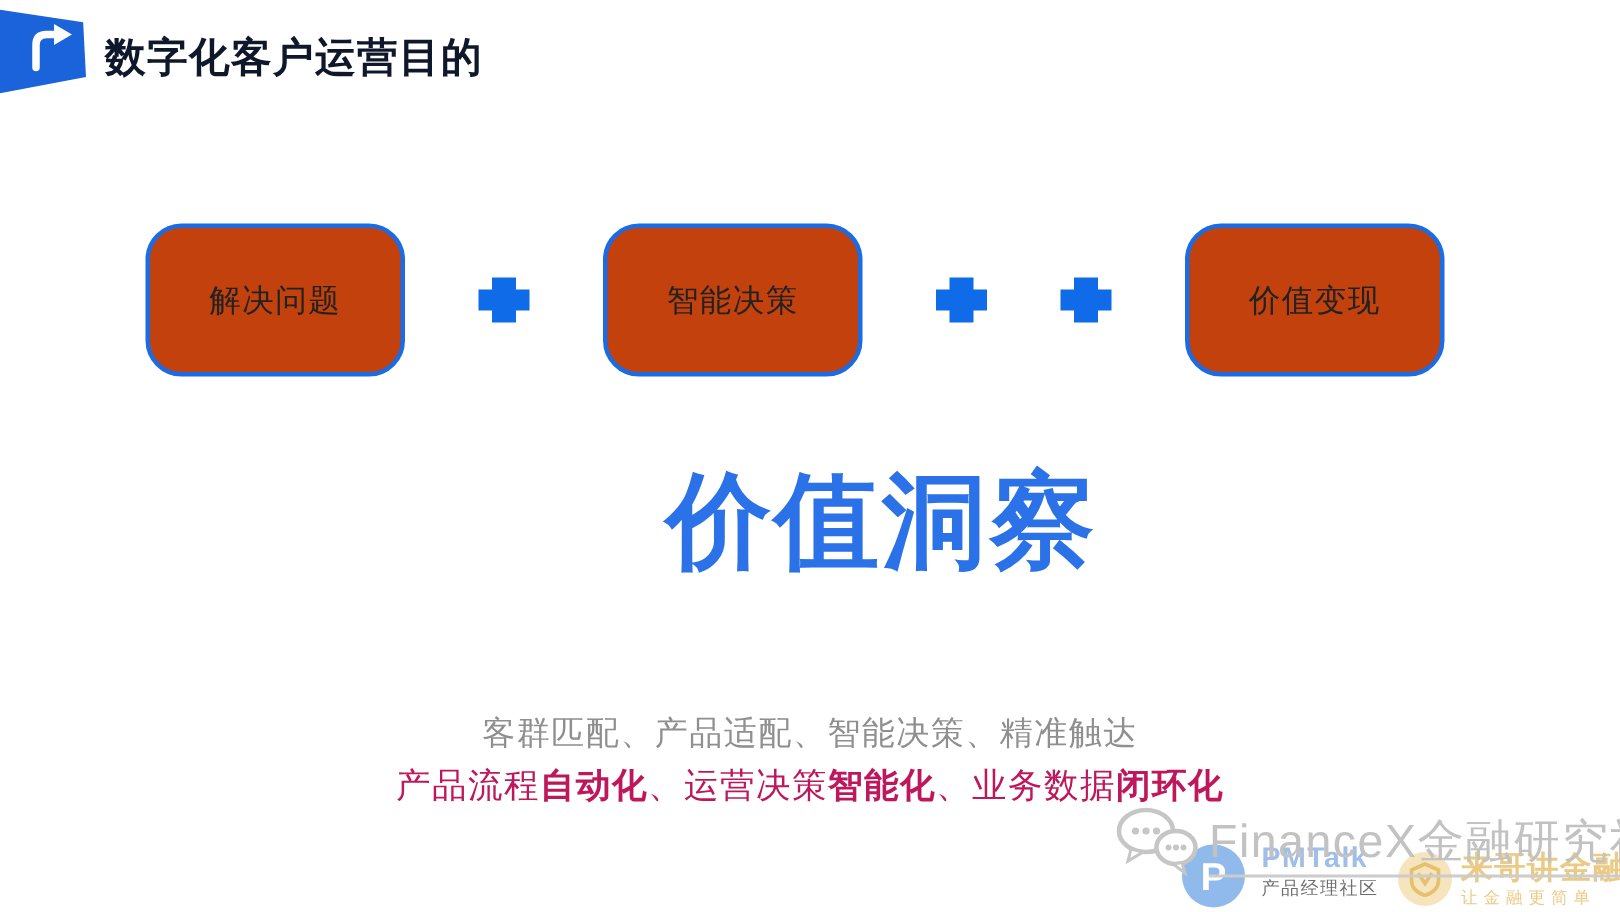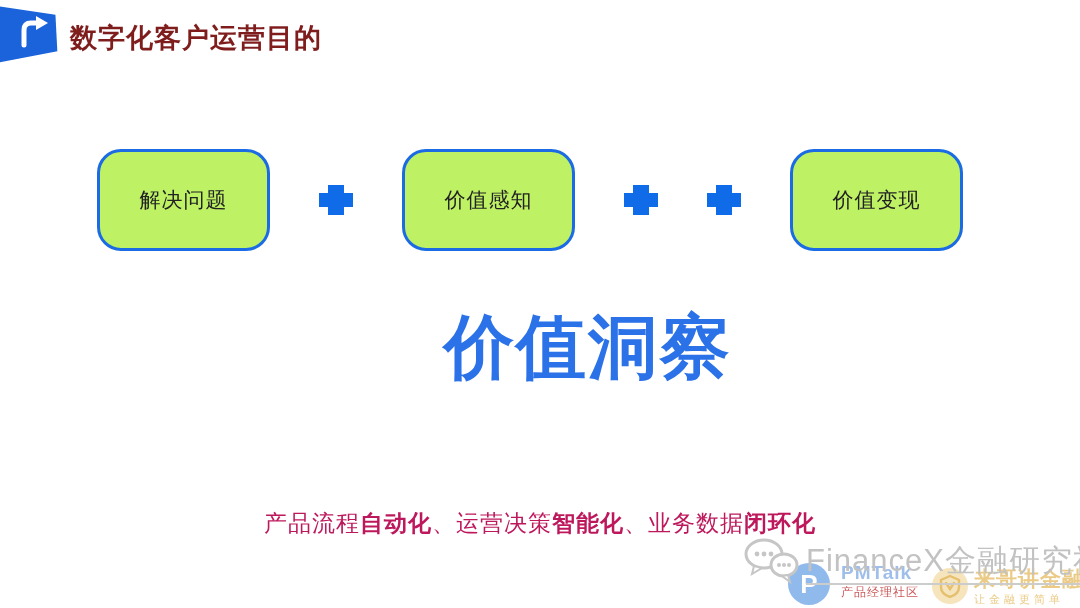--- a/index.html
+++ b/index.html
@@ -10,31 +10,31 @@
 
   
   .header-shape{
     position:absolute;left:0;top:2px;width:63px;height:64px;
     background:#1a63da;
     clip-path:polygon(0 7%, 88% 20%, 91% 77%, 0 94%);
     display:flex;align-items:center;justify-content:center;
   }
   .header-title{
     position:absolute;left:70px;top:20px;
-    font-size:27px;font-weight:bold;color:#7f1d1d;letter-spacing:1px;
+    font-size:27px;font-weight:bold;color:#0f172a;letter-spacing:1px;
   }
 
   
   .flow-row{
     position:absolute;left:97px;top:149px;width:866px;height:102px;
     display:flex;align-items:center;justify-content:space-between;
   }
   .flow-box{
     width:167px;height:96px;border:3px solid #1a6be4;border-radius:24px;
-    background:#bef264;display:flex;align-items:center;justify-content:center;
+    background:#c2410c;display:flex;align-items:center;justify-content:center;
     box-sizing:content-box;
   }
   .flow-box span{font-size:21px;color:#222222;letter-spacing:1px;}
   .plus{position:relative;width:34px;height:30px;flex:0 0 34px;}
   .plus::before{
     content:"";position:absolute;left:0;top:8px;width:34px;height:14px;
     background:#0f6be8;
   }
   .plus::after{
     content:"";position:absolute;left:9px;top:0;width:16px;height:30px;
@@ -68,21 +68,21 @@
     position:absolute;left:788px;top:563px;display:flex;align-items:flex-start;
     opacity:.75;z-index:2;
   }
   .pmtalk-circle{
     width:42px;height:42px;border-radius:50%;background:#6ca2e6;
     color:#ffffff;font-weight:bold;font-size:26px;
     display:flex;align-items:center;justify-content:center;
   }
   .pmtalk-texts{margin-left:11px;line-height:1;}
   .pmtalk-title{font-size:19px;font-weight:bold;color:#7fa9e4;letter-spacing:1px;}
-  .pmtalk-sub{font-size:12px;color:#b91c1c;margin-top:4px;letter-spacing:1px;}
+  .pmtalk-sub{font-size:12px;color:#404040;margin-top:4px;letter-spacing:1px;}
   .logo-gold{
     position:absolute;left:932px;top:568px;display:flex;align-items:flex-start;
     opacity:.75;z-index:1;
   }
   .gold-circle{
     width:36px;height:36px;border-radius:50%;background:#f3dda6;
     display:flex;align-items:center;justify-content:center;
   }
   .gold-texts{margin-left:6px;line-height:1;}
   .gold-title{font-size:21px;font-weight:bold;color:#e4b95c;letter-spacing:1px;white-space:nowrap;}
@@ -102,31 +102,32 @@
     </span>
   </div>
   <div class="header-title">数字化客户运营目的</div>
 
   <div class="flow-row">
     <div class="flow-box">
       <span>解决问题</span>
     </div>
     <div class="plus"></div>
     <div class="flow-box">
-      <span>价值感知</span>
+      <span>智能决策</span>
     </div>
     <div class="plus"></div>
     <div class="plus"></div>
     <div class="flow-box">
       <span>价值变现</span>
     </div>
   </div>
 
   <div class="headline">价值洞察</div>
 
+  <div class="subline l2">客群匹配、产品适配、智能决策、精准触达</div>
   <div class="subline l3">
     <span>产品流程</span><span class="seg-bold">自动化</span><span>、</span><span>运营决策</span><span class="seg-bold">智能化</span><span>、</span><span>业务数据</span><span class="seg-bold">闭环化</span>
   </div>
 
   <div class="watermark">
     <span style="margin-right:6px;">
       <svg width="58" height="52" viewBox="0 0 58 52">
         <ellipse cx="22" cy="20" rx="18" ry="14" fill="#ffffff" stroke="#c6c6c6" stroke-width="3"></ellipse>
         <path d="M12 32 L10 40 L20 34 Z" fill="#ffffff" stroke="#c6c6c6" stroke-width="2"></path>
         <ellipse cx="42" cy="31" rx="13" ry="11" fill="#ffffff" stroke="#c6c6c6" stroke-width="3"></ellipse>

